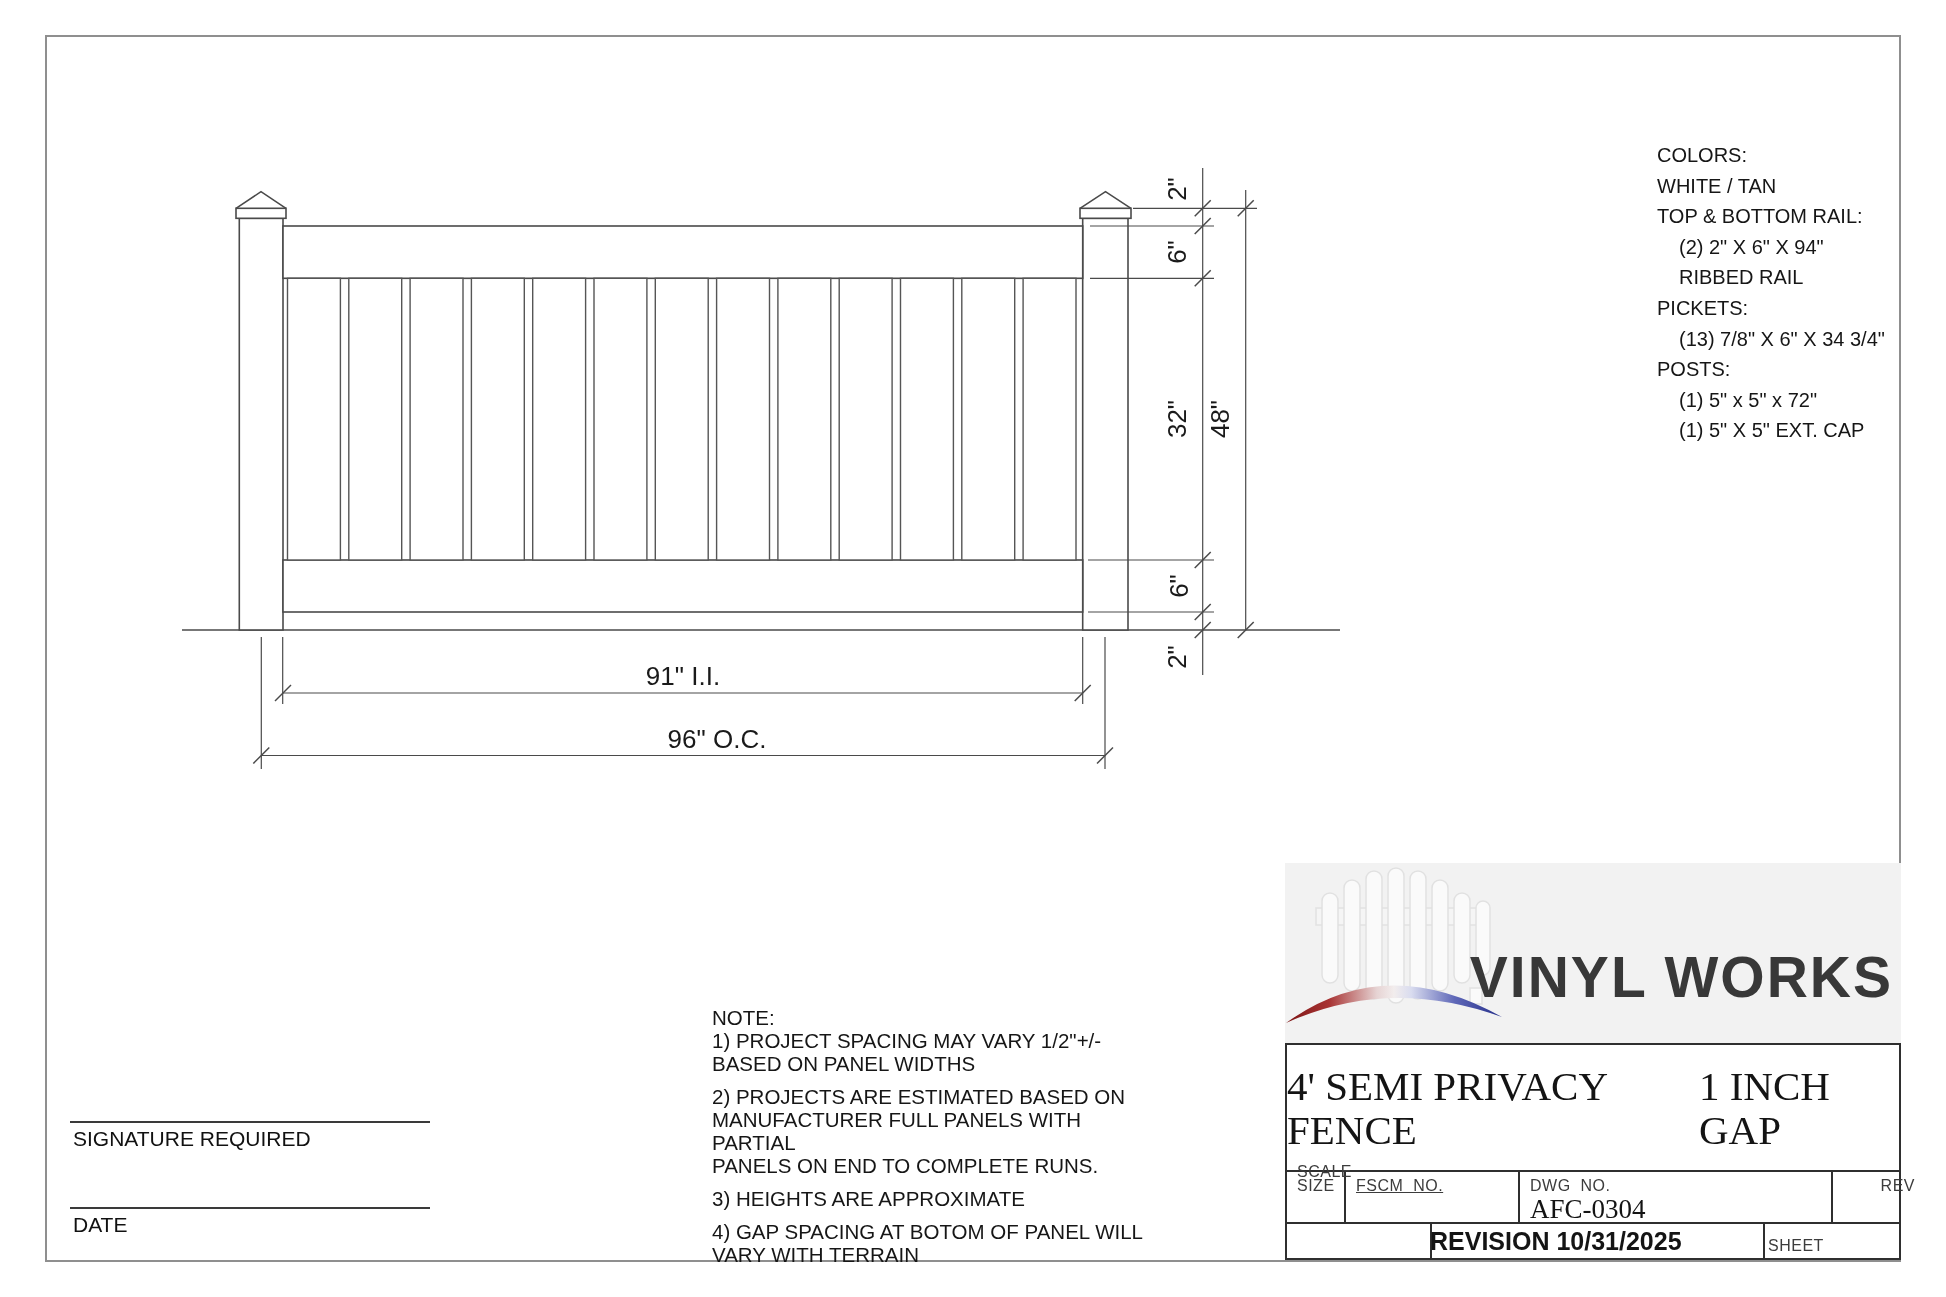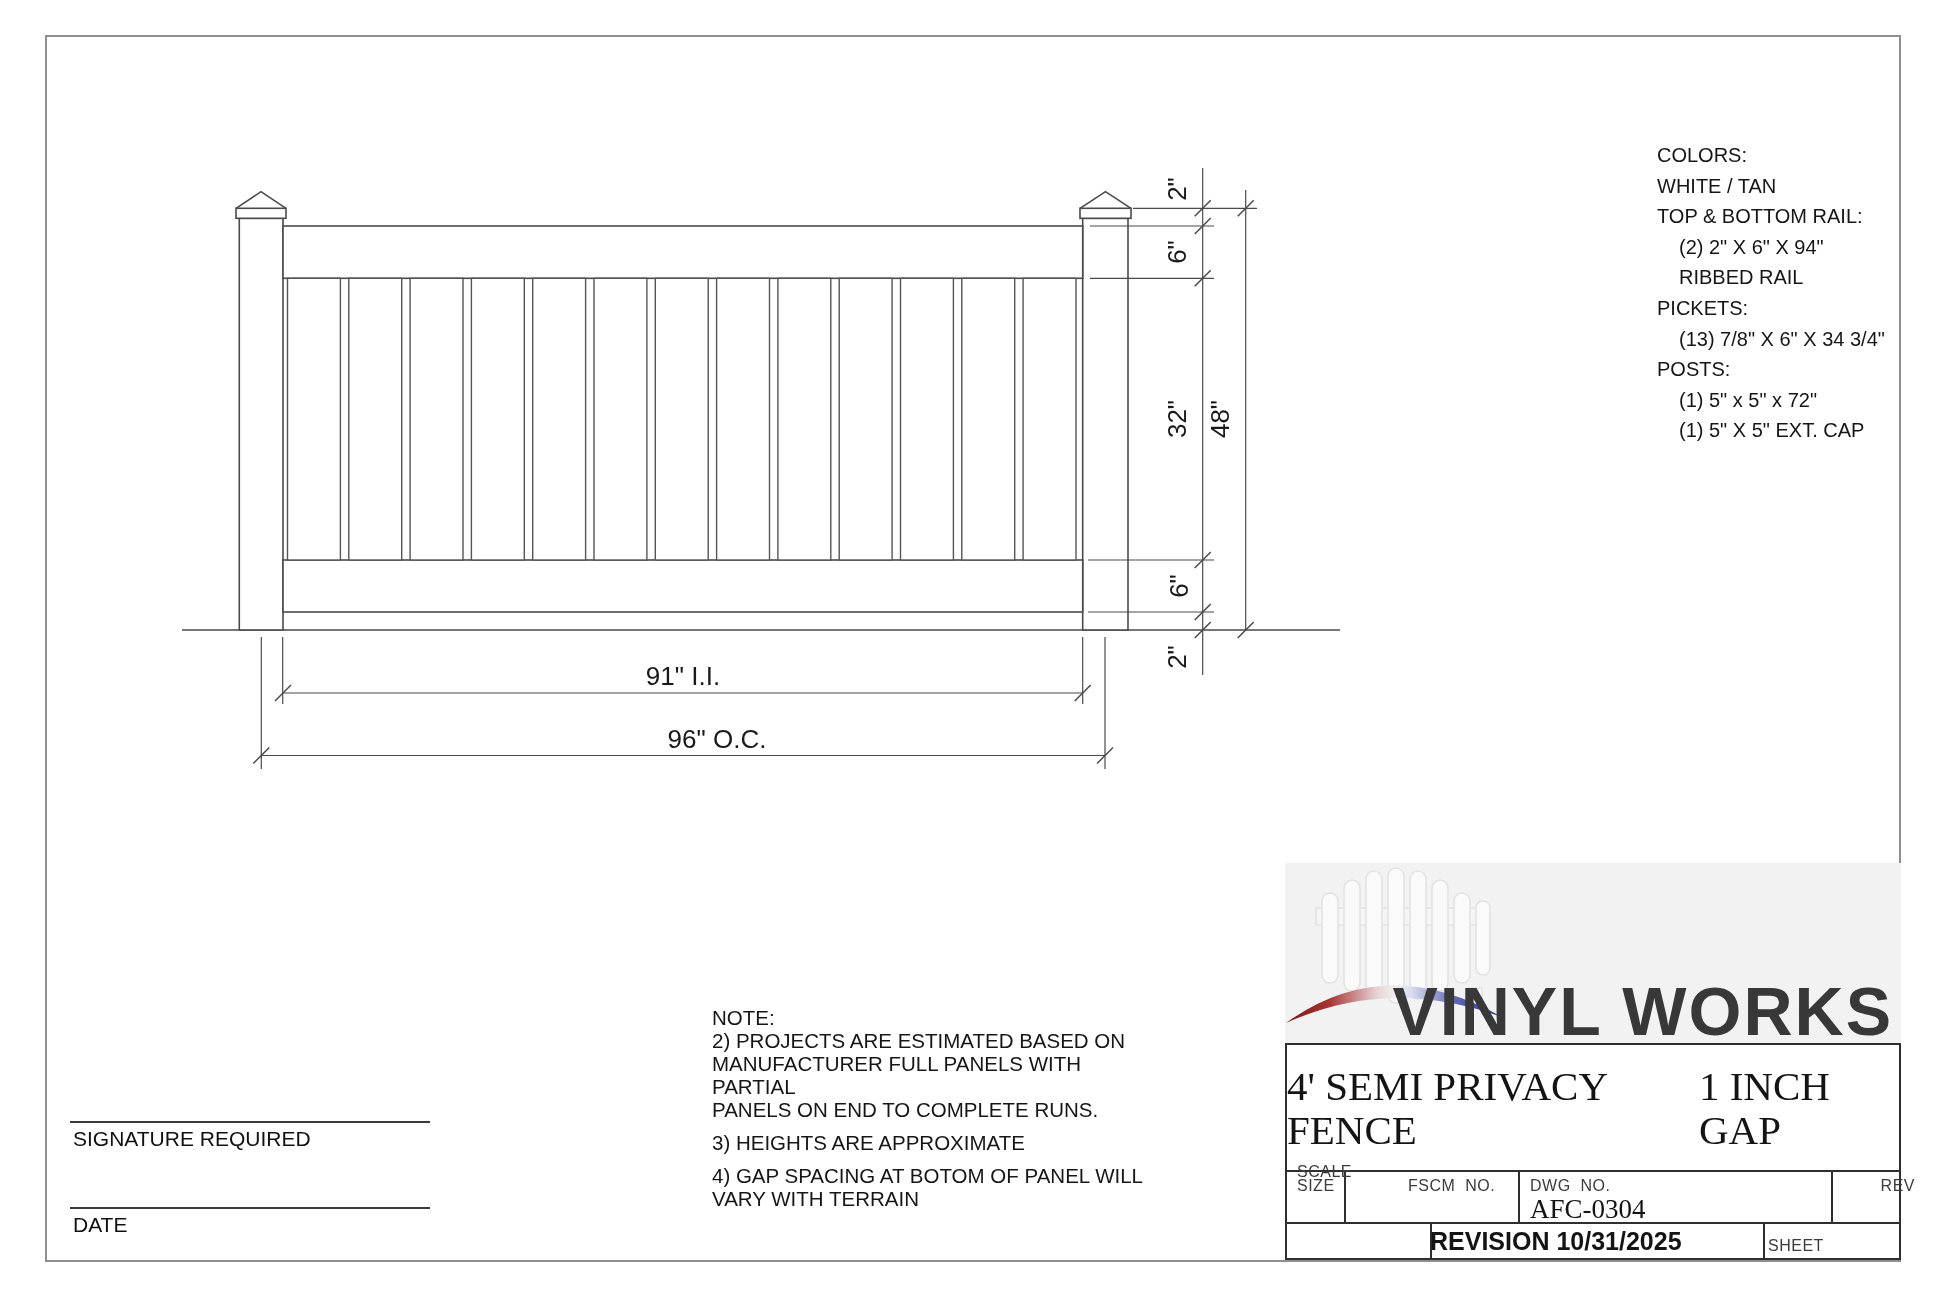--- a/index.html
+++ b/index.html
@@ -22,39 +22,39 @@
   .sig-line{height:0;border-top:2px solid #3a3a3a;width:360px;left:70px;}
   #sig-line-1{top:1121px;}
   #sig-line-2{top:1207px;}
   .sig-label{left:73px;font-size:21px;color:#111;}
   #sig-label-1{top:1127px;}
   #sig-label-2{top:1213px;}
   
   #logo-box{left:1285px;top:863px;width:616px;height:180px;background:#f2f2f2;}
   #logo-line1{position:absolute;right:8px;top:24px;font-size:62px;font-weight:bold;
     letter-spacing:2px;color:#383838;line-height:1;}
-  #logo-line2{position:absolute;right:8px;top:86px;font-size:68px;font-weight:bold;
-    letter-spacing:2px;color:#383838;line-height:1;margin-top:28px;}
+  #logo-line2{position:absolute;right:8px;top:86px;font-size:57px;font-weight:bold;
+    letter-spacing:2px;color:#383838;line-height:1;}
   #title-box{left:1285px;top:1043px;width:616px;height:129px;border:2px solid #2f2f2f;
     box-sizing:border-box;background:#fff;display:flex;flex-direction:row;
     justify-content:center;align-items:center;}
   .title-line{font-family:"Liberation Serif",serif;font-size:41px;line-height:44px;color:#141414;}
   #row1{left:1285px;top:1170px;width:616px;height:54px;border:2px solid #2f2f2f;
     box-sizing:border-box;background:#fff;}
   #row2{left:1285px;top:1222px;width:616px;height:38px;border:2px solid #2f2f2f;
     box-sizing:border-box;background:#fff;}
   .vdiv{width:2px;background:#2f2f2f;}
   #div-r1a{left:1344px;top:1170px;height:54px;}
   #div-r1b{left:1518px;top:1170px;height:54px;}
   #div-r1c{left:1831px;top:1170px;height:54px;}
   #div-r2a{left:1430px;top:1222px;height:38px;}
   #div-r2b{left:1763px;top:1222px;height:38px;}
   .fld{font-size:16px;color:#3c3c3c;letter-spacing:0.5px;white-space:pre;}
   #size-label{left:1297px;top:1177px;}
-  #fscm-label{left:1408px;top:1177px;}
+  #fscm-label{left:1356px;top:1177px;text-decoration:underline;}
   #dwg-label{left:1530px;top:1177px;}
   #rev-label{left:1831px;top:1177px;width:84px;text-align:right;}
   #dwg-value{left:1530px;top:1194px;font-family:"Liberation Serif",serif;
     font-size:27px;color:#141414;}
   #scale-label{left:1297px;top:1163px;}
   #revision-value{left:1430px;top:1227px;width:229px;text-align:center;
     font-size:25px;font-weight:bold;color:#141414;white-space:nowrap;}
   #sheet-label{left:1768px;top:1225px;margin-top:12px;}
 </style>
 </head>
@@ -151,20 +151,22 @@
   <div class="ind">RIBBED RAIL</div>
   <div>PICKETS:</div>
   <div class="ind">(13) 7/8" X 6" X 34 3/4"</div>
   <div>POSTS:</div>
   <div class="ind">(1) 5" x 5" x 72"</div>
   <div class="ind">(1) 5" X 5" EXT. CAP</div>
 </div>
 
 <div class="abs" id="note">
   <p class="note-title">NOTE:</p>
+  <p class="note-item">1) PROJECT SPACING MAY VARY 1/2"+/-
+BASED ON PANEL WIDTHS</p>
   <p class="note-item">2) PROJECTS ARE ESTIMATED BASED ON
 MANUFACTURER FULL PANELS WITH PARTIAL
 PANELS ON END TO COMPLETE RUNS.</p>
   <p class="note-item">3) HEIGHTS ARE APPROXIMATE</p>
   <p class="note-item">4) GAP SPACING AT BOTOM OF PANEL WILL
 VARY WITH TERRAIN</p>
 </div>
 
 <div class="abs sig-line" id="sig-line-1"></div>
 <div class="abs sig-label" id="sig-label-1">SIGNATURE REQUIRED</div>

